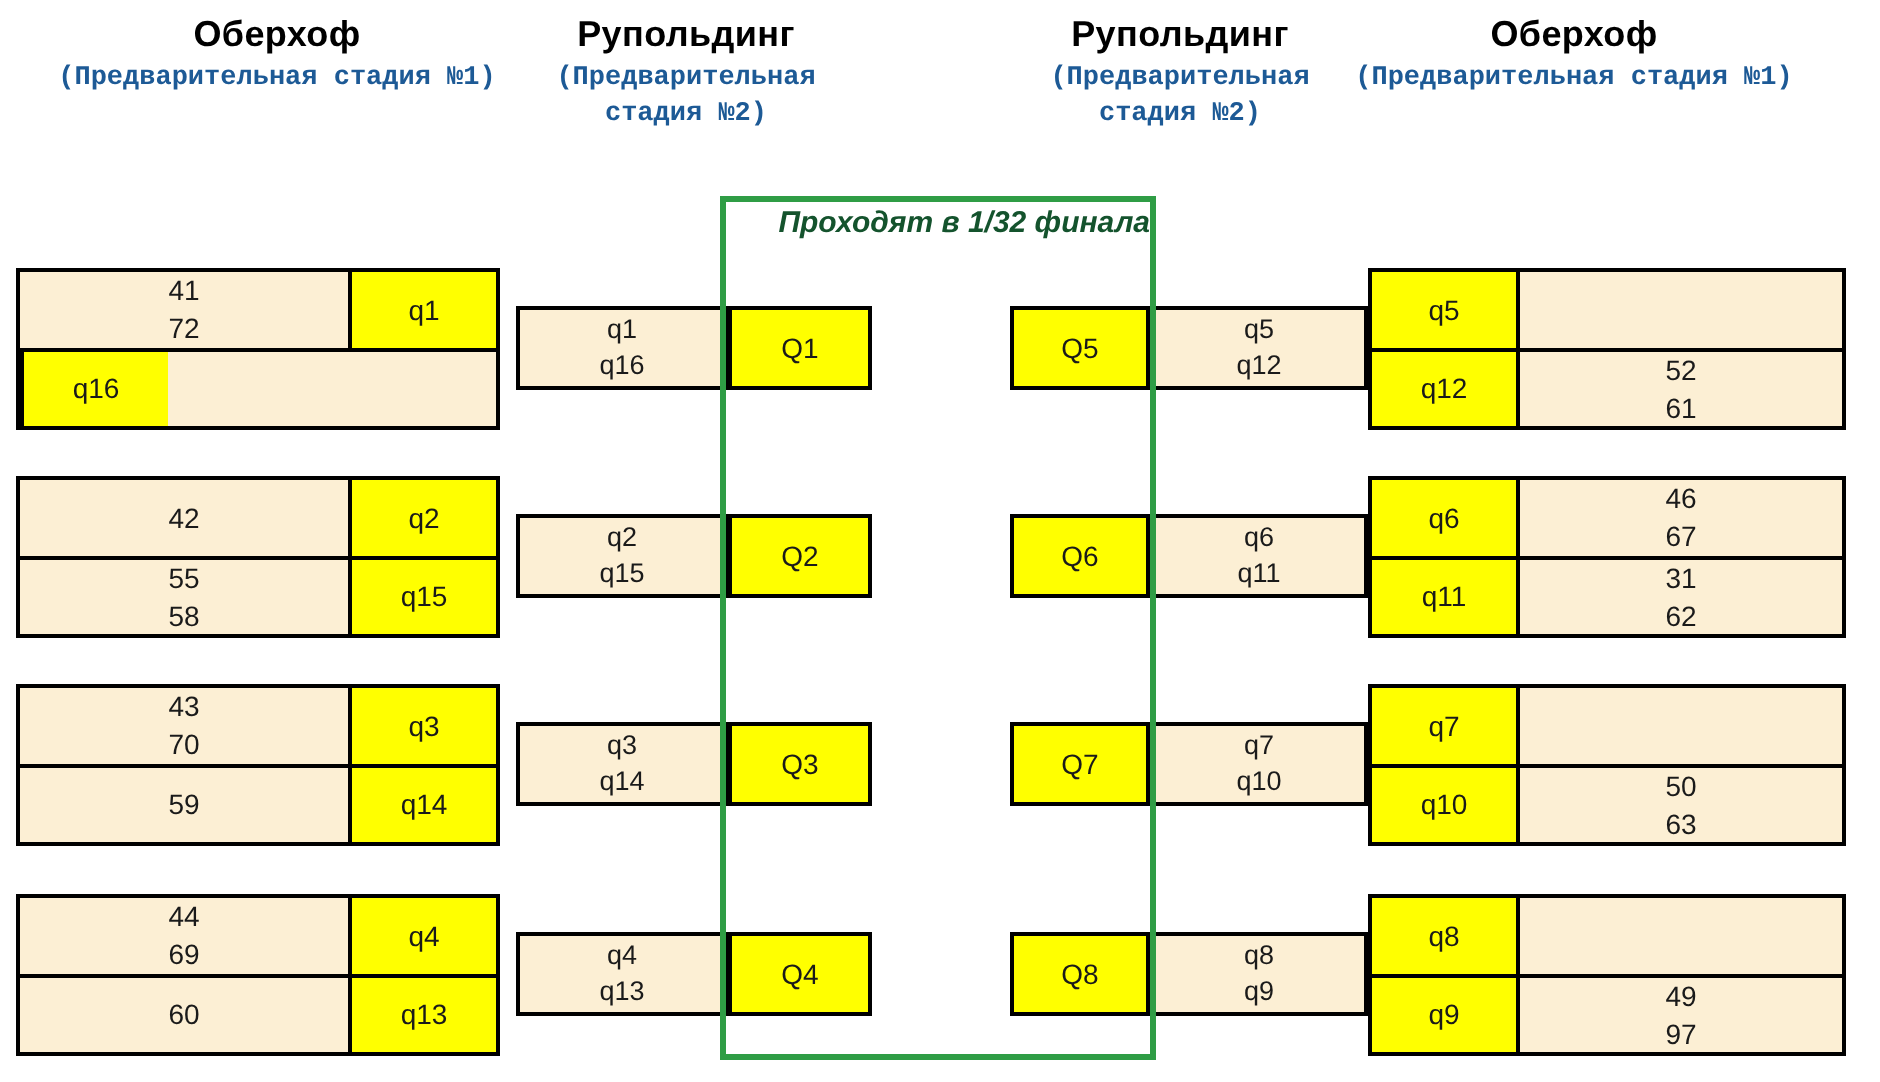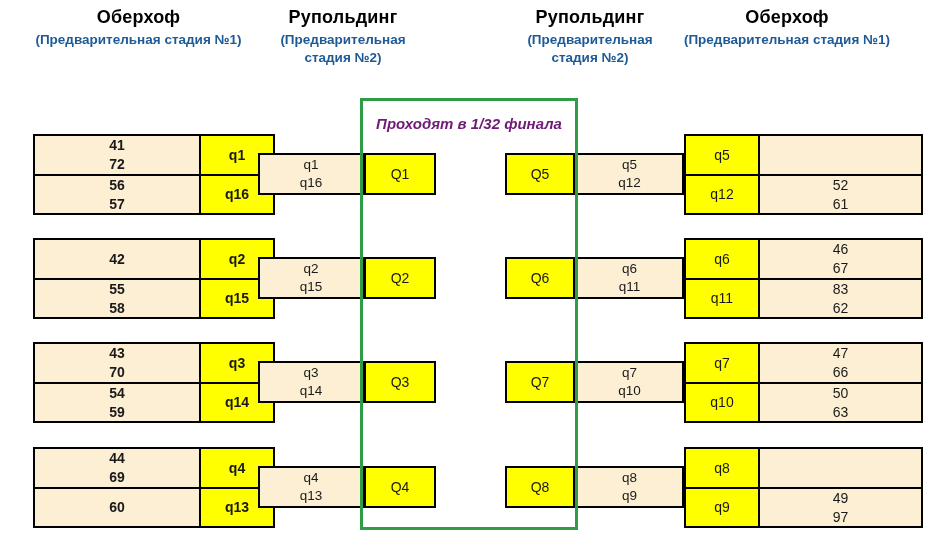--- a/index.html
+++ b/index.html
@@ -8,45 +8,45 @@
   .canvas {
     position: relative;
     width: 940px; height: 541px;
     background: #ffffff;
     overflow: hidden;
   }
 
   
   .hdr { position: absolute; top: 7px; text-align: center; }
   .hdr-title { font-size: 18px; font-weight: bold; color: #000; letter-spacing: .2px; }
-  .hdr-sub { margin-top: 3px; font-size: 13.5px; font-weight: bold; color: var(--blue, #1d5a96); line-height: 1.3; }
+  .hdr-sub { margin-top: 3px; font-size: 13.5px; font-weight: bold; color: var(--blue, #1d5a96); line-height: 1.3; font-family: Liberation Mono, monospace; }
   .hdr1 { left: 17px;  width: 243px; }
   .hdr2 { left: 258px; width: 170px; }
   .hdr3 { left: 505px; width: 170px; }
   .hdr4 { left: 667px; width: 240px; }
 
   
   .qualify {
     position: absolute; left: 360px; top: 98px; width: 218px; height: 432px;
     border: 3px solid var(--green, #2f9d45);
     z-index: 5; pointer-events: none;
   }
   .qualify-title {
-    margin-top: 14px; text-align: center;
-    font-size: 15px; font-weight: bold; font-style: italic; color: #701a75;
+    margin-top: 2px; text-align: right;
+    font-size: 15px; font-weight: bold; font-style: italic; color: #14532d;
   }
 
   
   .group {
     position: absolute; height: 81px;
     border: 2px solid #000;
     background: var(--cream, #fcefd4);
     display: flex; flex-direction: column;
   }
-  .lgroup { left: 33px;  width: 242px; font-weight: bold; }
+  .lgroup { left: 8px;  width: 242px; }
   .rgroup { left: 684px; width: 239px; }
   .half { flex: 1; display: flex; }
   .half.first { border-bottom: 2px solid #000; }
   .numcell { flex: 1; display: flex; flex-direction: column; }
   .num { flex: 1; display: flex; align-items: center; justify-content: center; font-size: 14px; }
   .qcell {
     width: 74px; background: var(--yellow, #ffff00);
     display: flex; align-items: center; justify-content: center; font-size: 14px;
   }
   .lgroup .qcell { border-left: 2px solid #000; }
@@ -99,24 +99,20 @@
 
   <div class="group lgroup rt0">
     <div class="half first">
       <div class="numcell">
         <div class="num">41</div>
         <div class="num">72</div>
       </div>
       <div class="qcell">q1</div>
     </div>
     <div class="half">
-      <div class="numcell">
-        <div class="num">56</div>
-        <div class="num">57</div>
-      </div>
       <div class="qcell">q16</div>
     </div>
   </div>
   <div class="connector lconn ct0">
     <div class="cline">q1</div>
     <div class="cline">q16</div>
   </div>
   <div class="result lres ct0">Q1</div>
 
   <div class="group lgroup rt1">
@@ -143,21 +139,20 @@
   <div class="group lgroup rt2">
     <div class="half first">
       <div class="numcell">
         <div class="num">43</div>
         <div class="num">70</div>
       </div>
       <div class="qcell">q3</div>
     </div>
     <div class="half">
       <div class="numcell">
-        <div class="num">54</div>
         <div class="num">59</div>
       </div>
       <div class="qcell">q14</div>
     </div>
   </div>
   <div class="connector lconn ct2">
     <div class="cline">q3</div>
     <div class="cline">q14</div>
   </div>
   <div class="result lres ct2">Q3</div>
@@ -210,38 +205,34 @@
     <div class="half first">
       <div class="qcell">q6</div>
       <div class="numcell">
         <div class="num">46</div>
         <div class="num">67</div>
       </div>
     </div>
     <div class="half">
       <div class="qcell">q11</div>
       <div class="numcell">
-        <div class="num">83</div>
+        <div class="num">31</div>
         <div class="num">62</div>
       </div>
     </div>
   </div>
 
   <div class="result rres ct2">Q7</div>
   <div class="connector rconn ct2">
     <div class="cline">q7</div>
     <div class="cline">q10</div>
   </div>
   <div class="group rgroup rt2">
     <div class="half first">
       <div class="qcell">q7</div>
-      <div class="numcell">
-        <div class="num">47</div>
-        <div class="num">66</div>
-      </div>
     </div>
     <div class="half">
       <div class="qcell">q10</div>
       <div class="numcell">
         <div class="num">50</div>
         <div class="num">63</div>
       </div>
     </div>
   </div>
 

